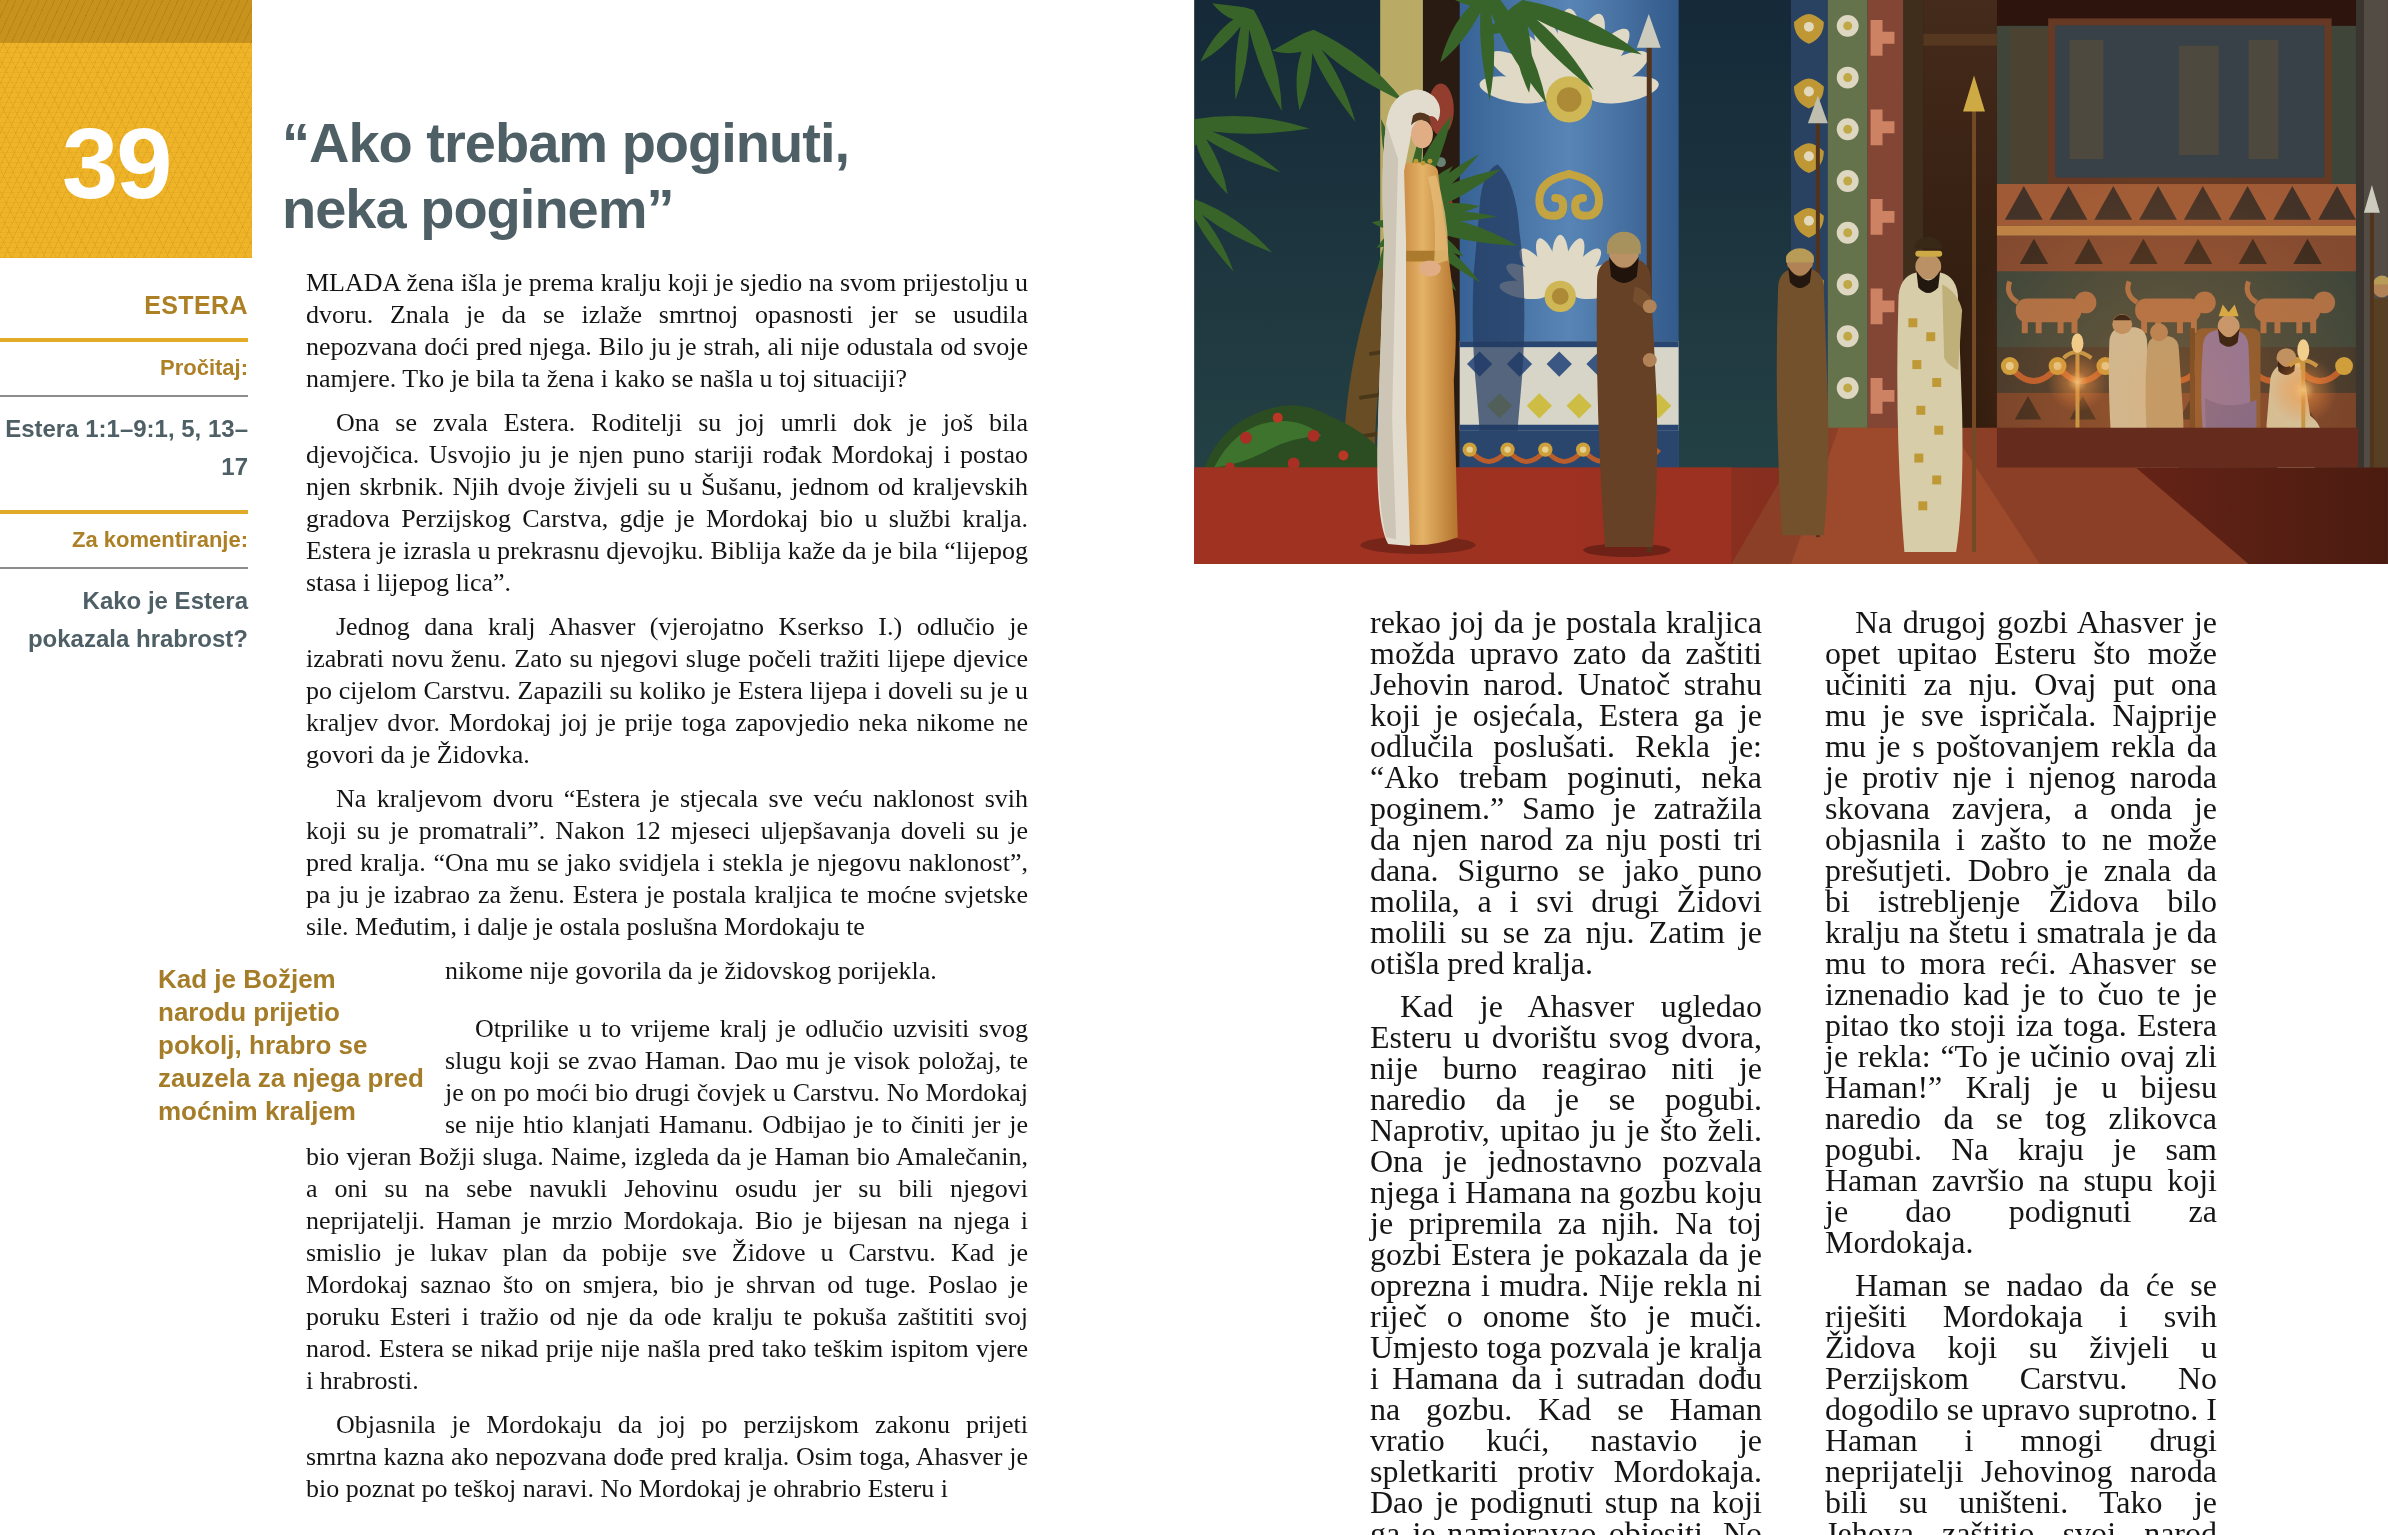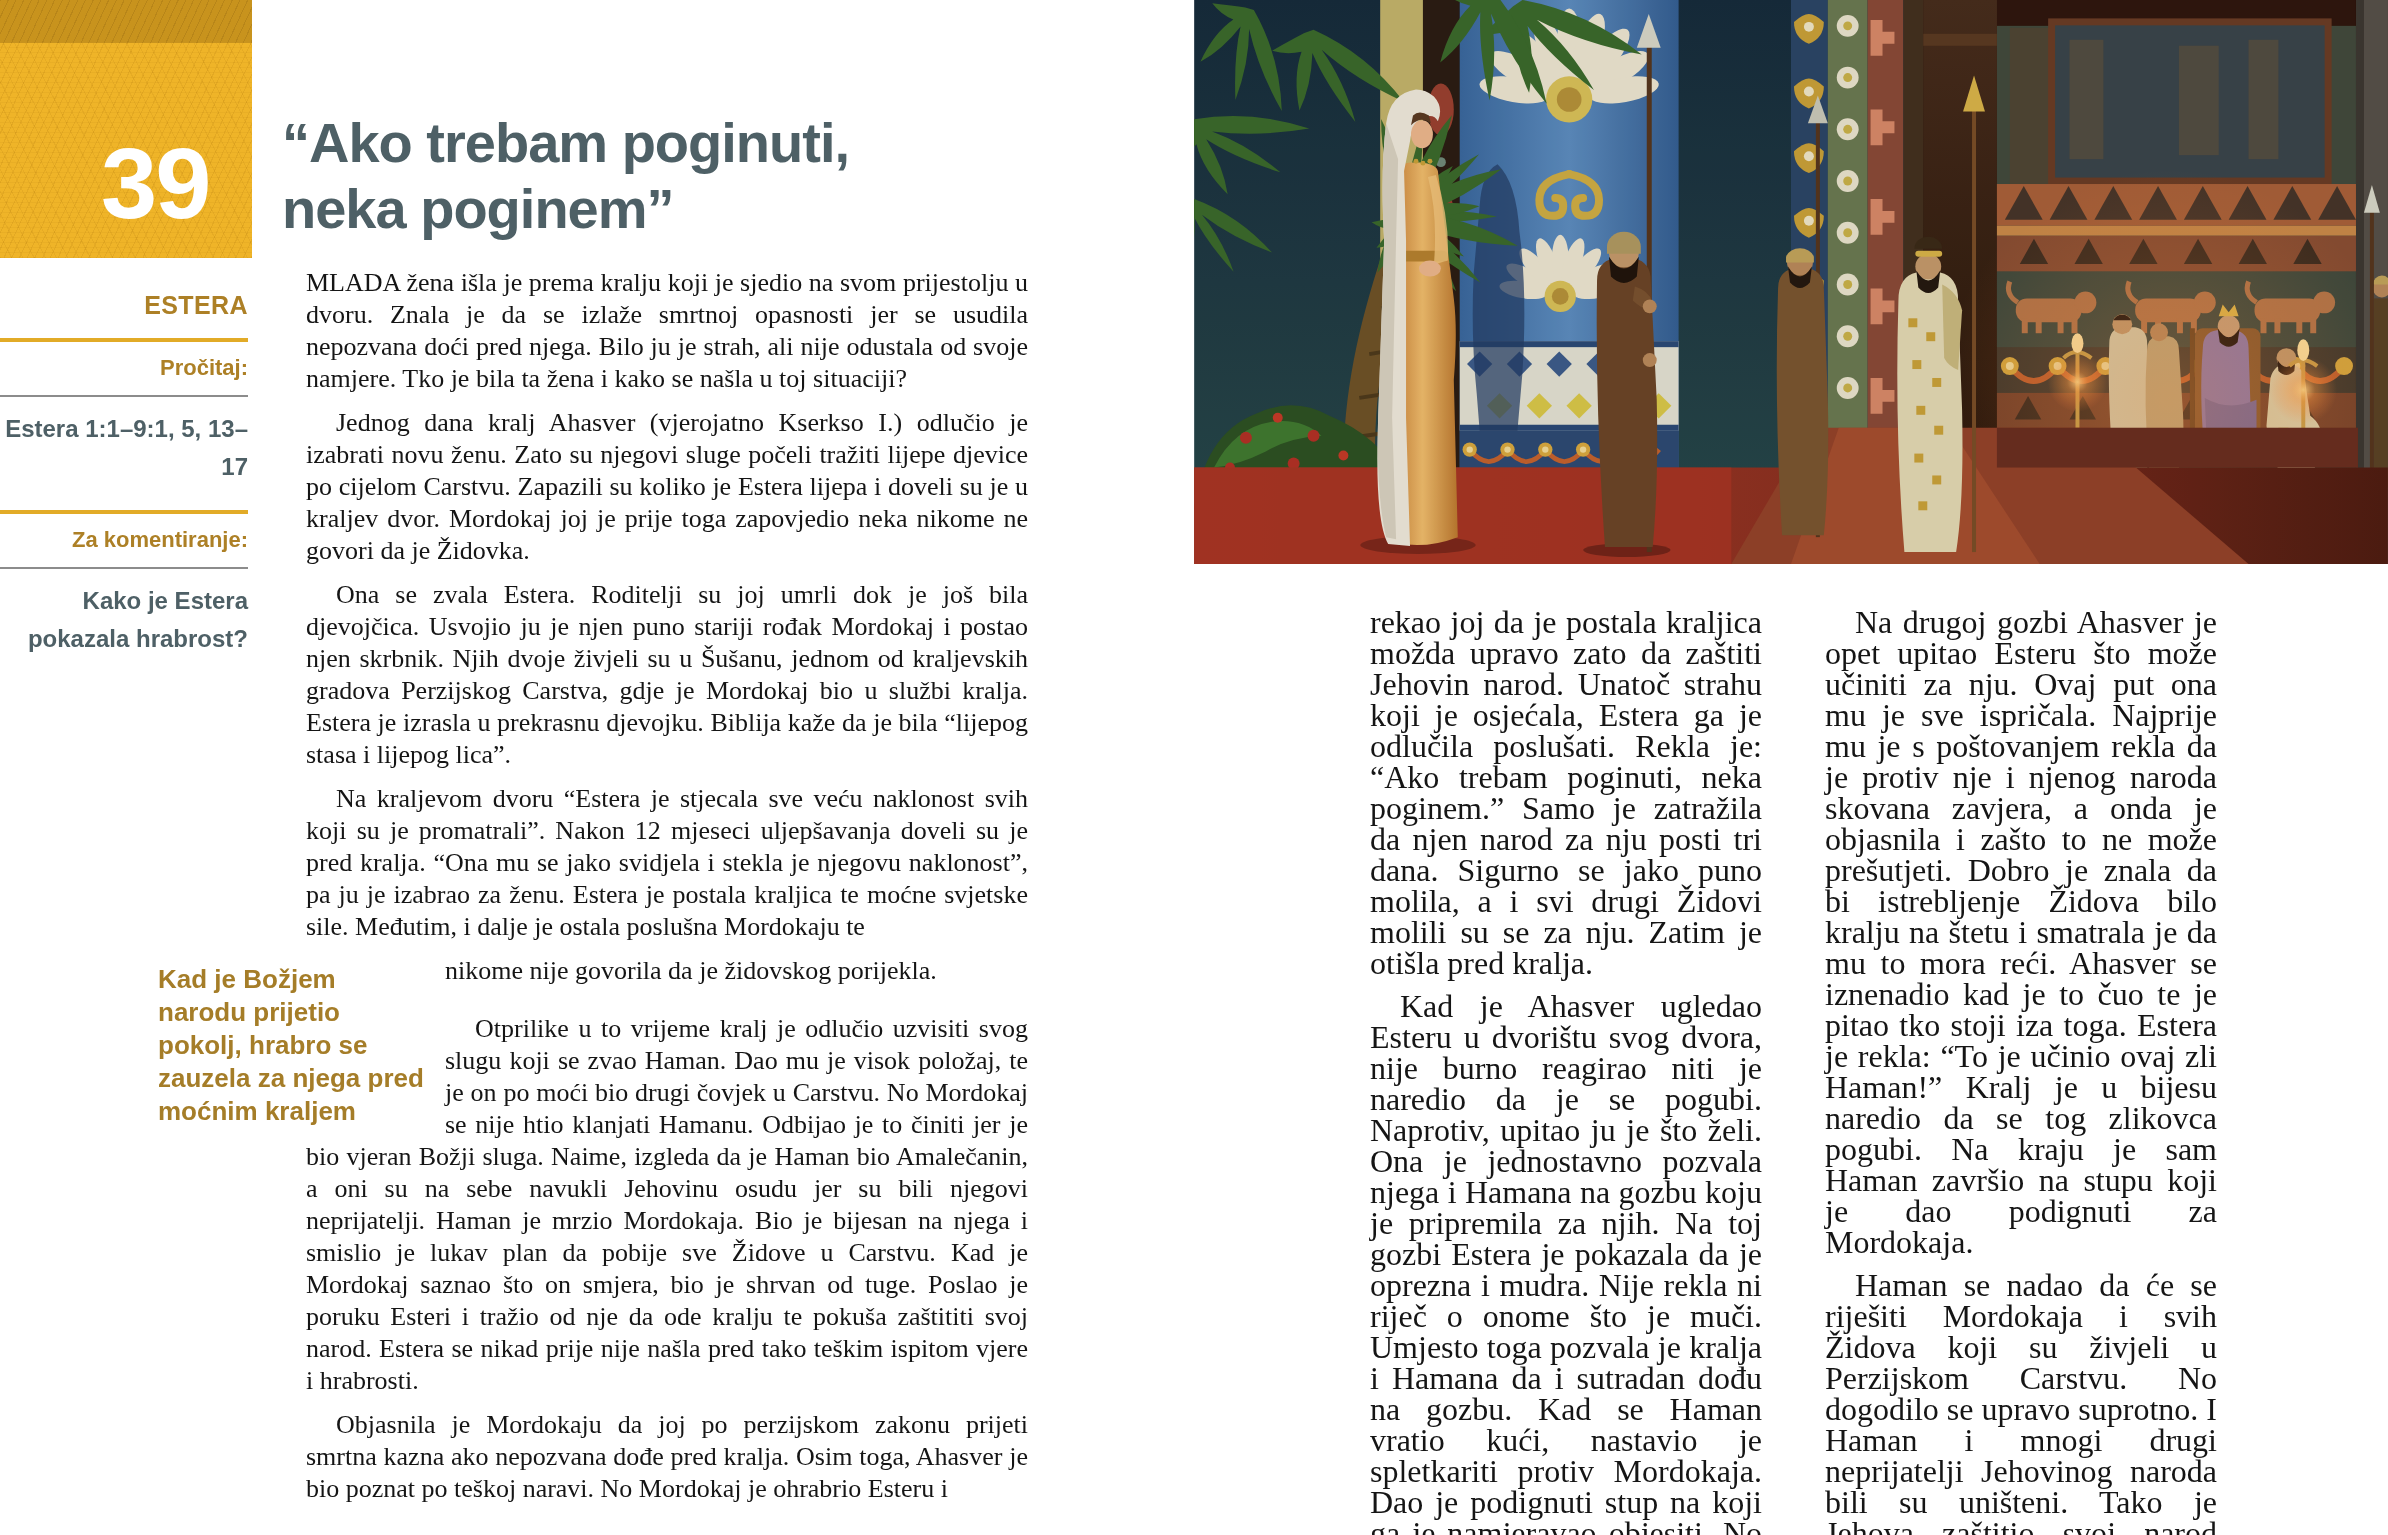--- a/index.html
+++ b/index.html
@@ -7,22 +7,22 @@
         font-family:"Liberation Serif",serif;color:#151515;}
 
   
   .chapter-block{position:absolute;left:0;top:0;width:252px;height:258px;background:#efb428;
     background-image:
       repeating-linear-gradient(115deg, rgba(150,95,0,.13) 0 1px, transparent 1px 7px),
       repeating-linear-gradient(63deg,  rgba(150,95,0,.10) 0 1px, transparent 1px 10px),
       repeating-linear-gradient(0deg,   rgba(150,95,0,.07) 0 1px, transparent 1px 5px);}
   .chapter-band{position:absolute;left:0;top:0;width:100%;height:43px;background:#c8931d;
     background-image:repeating-linear-gradient(115deg, rgba(90,55,0,.15) 0 1px, transparent 1px 7px);}
-  .chapter-number{position:absolute;left:62px;top:133px;font-family:"Liberation Sans",sans-serif;
-    font-weight:700;font-size:101px;line-height:1;color:#ffffff;letter-spacing:-2px;margin-left:39px;}
+  .chapter-number{position:absolute;left:62px;top:113px;font-family:"Liberation Sans",sans-serif;
+    font-weight:700;font-size:101px;line-height:1;color:#ffffff;letter-spacing:-2px;}
 
   
   .sidebar{position:absolute;left:0;top:291px;width:248px;text-align:right;
     font-family:"Liberation Sans",sans-serif;}
   .sb-book{font-weight:700;font-size:25px;color:#ad8026;letter-spacing:0.4px;padding-left:8px;}
   .sb-label{font-weight:700;font-size:22px;color:#ad8026;}
   .sb-value{font-weight:700;font-size:24px;line-height:38px;color:#4e6066;}
   .rule{height:0;border:0;margin:0;}
   .rule-gold{border-top:4px solid #e2ab27;margin-top:18px;}
   .rule-gray{border-top:2px solid #8c8c8c;margin-top:14px;}
@@ -73,22 +73,22 @@
     <div class="rule rule-gold sb-gap2"></div>
     <div class="sb-label sb-gap">Za komentiranje:</div>
     <div class="rule rule-gray"></div>
     <div class="sb-value sb-gap">Kako je Estera pokazala hrabrost?</div>
   </div>
 
   <h1 class="article-title">“Ako trebam poginuti, neka poginem”</h1>
 
   <div class="body-left">
     <p class="bp"><span>MLADA žena išla je prema kralju koji je sjedio na svom prijestolju u dvoru. Znala je da se izlaže smrtnoj opasnosti jer se usudila nepozvana doći pred njega. Bilo ju je strah, ali nije odustala od svoje namjere. Tko je bila ta žena i kako se našla u toj situaciji?</span></p>
+    <p class="bp ind"><span>Ona se zvala Estera. Roditelji su joj umrli dok je još bila djevojčica. Usvojio ju je njen puno stariji rođak Mordokaj i postao njen skrbnik. Njih dvoje živjeli su u Šušanu, jednom od kraljevskih gradova Perzijskog Carstva, gdje je Mordokaj bio u službi kralja. Estera je izrasla u prekrasnu djevojku. Biblija kaže da je bila “lijepog stasa i lijepog lica”.</span></p>
     <p class="bp ind"><span>Jednog dana kralj Ahasver (vjerojatno Kserkso I.) odlučio je izabrati novu ženu. Zato su njegovi sluge počeli tražiti lijepe djevice po cijelom Carstvu. Zapazili su koliko je Estera lijepa i doveli su je u kraljev dvor. Mordokaj joj je prije toga zapovjedio neka nikome ne govori da je Židovka.</span></p>
-    <p class="bp ind"><span>Ona se zvala Estera. Roditelji su joj umrli dok je još bila djevojčica. Usvojio ju je njen puno stariji rođak Mordokaj i postao njen skrbnik. Njih dvoje živjeli su u Šušanu, jednom od kraljevskih gradova Perzijskog Carstva, gdje je Mordokaj bio u službi kralja. Estera je izrasla u prekrasnu djevojku. Biblija kaže da je bila “lijepog stasa i lijepog lica”.</span></p>
     <p class="bp ind"><span>Na kraljevom dvoru “Estera je stjecala sve veću naklonost svih koji su je promatrali”. Nakon 12 mjeseci uljepšavanja doveli su je pred kralja. “Ona mu se jako svidjela i stekla je njegovu naklonost”, pa ju je izabrao za ženu. Estera je postala kraljica te moćne svjetske sile. Međutim, i dalje je ostala poslušna Mordokaju te </span></p><aside class="pullquote">Kad je Božjem narodu prijetio pokolj, hrabro se zauzela za njega pred moćnim kraljem</aside><span>nikome nije govorila da je židovskog porijekla.</span><p></p>
     <p class="bp ind"><span>Otprilike u to vrijeme kralj je odlučio uzvisiti svog slugu koji se zvao Haman. Dao mu je visok položaj, te je on po moći bio drugi čovjek u Carstvu. No Mordokaj se nije htio klanjati Hamanu. Odbijao je to činiti jer je bio vjeran Božji sluga. Naime, izgleda da je Haman bio Amalečanin, a oni su na sebe navukli Jehovinu osudu jer su bili njegovi neprijatelji. Haman je mrzio Mordokaja. Bio je bijesan na njega i smislio je lukav plan da pobije sve Židove u Carstvu. Kad je Mordokaj saznao što on smjera, bio je shrvan od tuge. Poslao je poruku Esteri i tražio od nje da ode kralju te pokuša zaštititi svoj narod. Estera se nikad prije nije našla pred tako teškim ispitom vjere i hrabrosti.</span></p>
     <p class="bp ind"><span>Objasnila je Mordokaju da joj po perzijskom zakonu prijeti smrtna kazna ako nepozvana dođe pred kralja. Osim toga, Ahasver je bio poznat po teškoj naravi. No Mordokaj je ohrabrio Esteru i</span></p>
   </div>
 
   <div class="col col-a">
     <p class="bp"><span>rekao joj da je postala kraljica možda upravo zato da zaštiti Jehovin narod. Unatoč strahu koji je osjećala, Estera ga je odlučila poslušati. Rekla je: “Ako trebam poginuti, neka poginem.” Samo je zatražila da njen narod za nju posti tri dana. Sigurno se jako puno molila, a i svi drugi Židovi molili su se za nju. Zatim je otišla pred kralja.</span></p>
     <p class="bp ind"><span>Kad je Ahasver ugledao Esteru u dvorištu svog dvora, nije burno reagirao niti je naredio da je se pogubi. Naprotiv, upitao ju je što želi. Ona je jednostavno pozvala njega i Hamana na gozbu koju je pripremila za njih. Na toj gozbi Estera je pokazala da je oprezna i mudra. Nije rekla ni riječ o onome što je muči. Umjesto toga pozvala je kralja i Hamana da i sutradan dođu na gozbu. Kad se Haman vratio kući, nastavio je spletkariti protiv Mordokaja. Dao je podignuti stup na koji ga je namjeravao objesiti. No njegove spletke na kraju su se njemu samom obile o glavu.</span></p>
   </div>
   <div class="col col-b">

